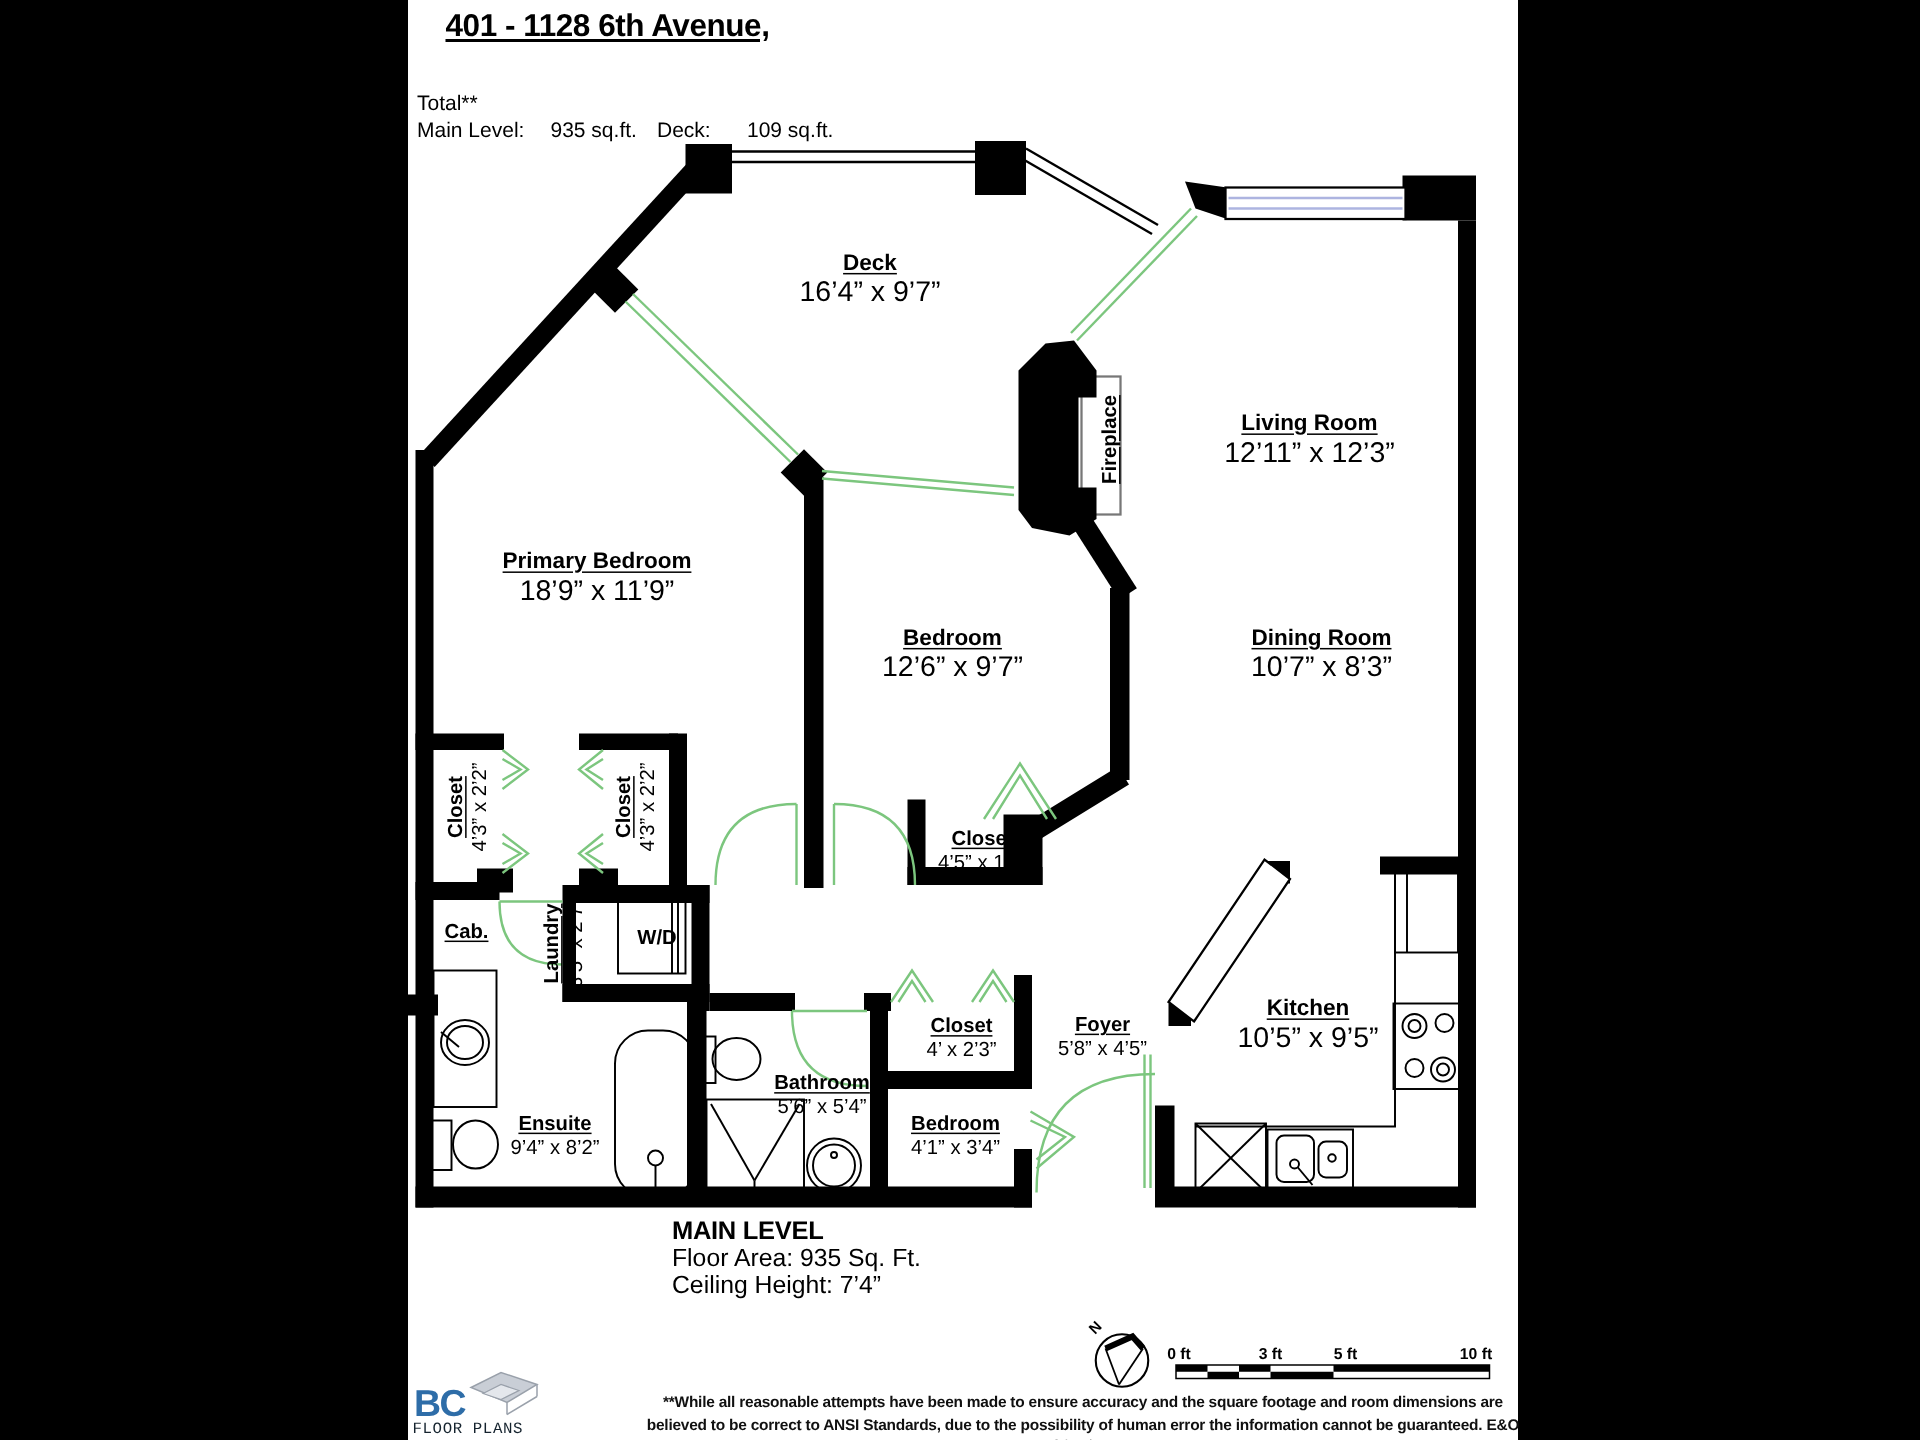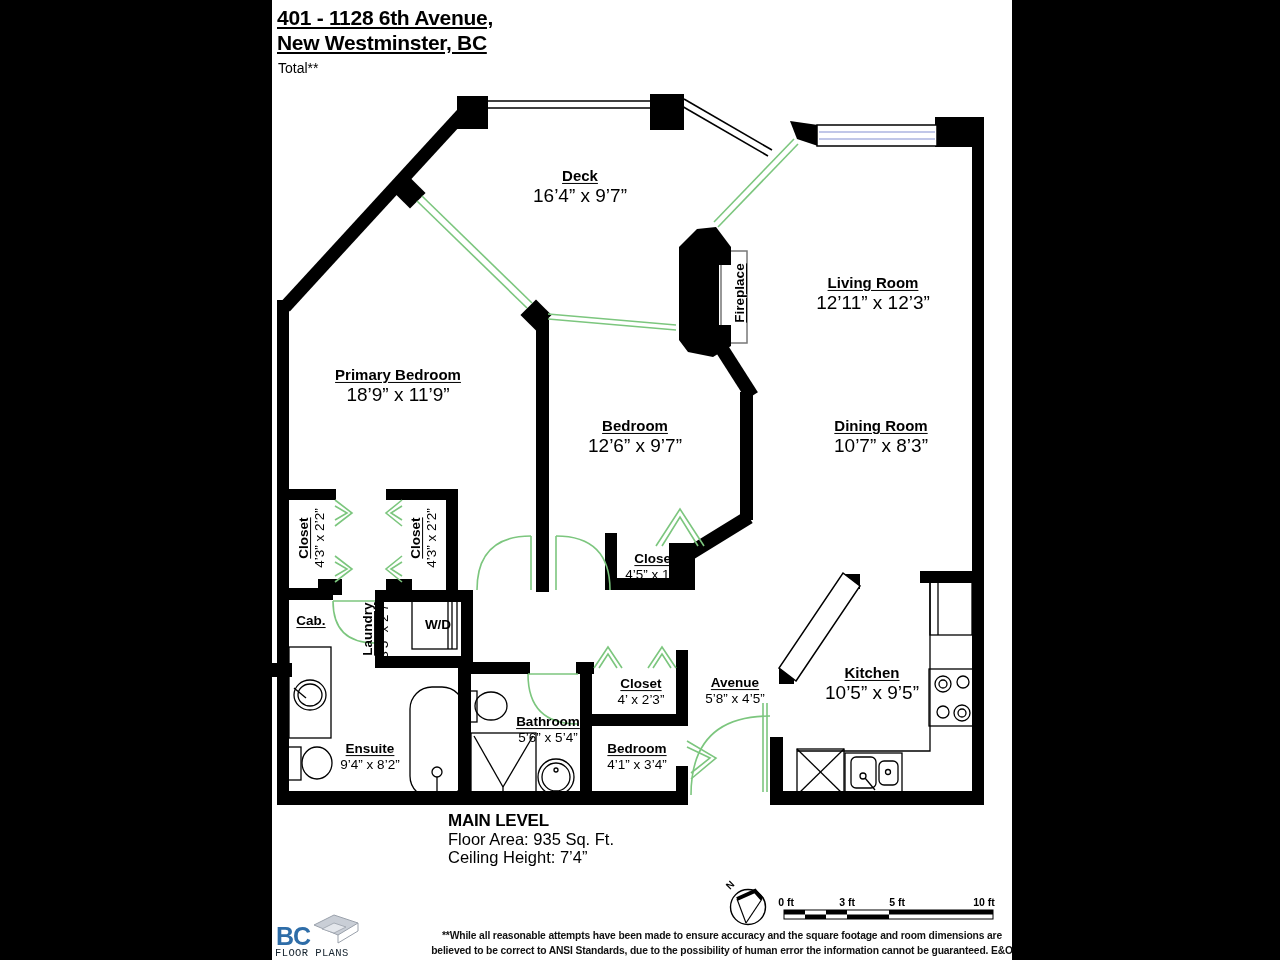--- a/index.html
+++ b/index.html
@@ -3,21 +3,21 @@
 <meta charset="utf-8">
 <style>
   html,body{margin:0;padding:0;background:#000;}
   .stage{position:relative;width:1280px;height:960px;background:#000;overflow:hidden;
          font-family:"Liberation Sans",sans-serif;}
   .sheet{position:absolute;left:272px;top:0;width:740px;height:960px;background:#ffffff;}
   svg.plan{position:absolute;left:0;top:0;}
 
   .hdr-address{position:absolute;left:5px;top:5px;font-size:21px;font-weight:bold;
                line-height:25px;letter-spacing:-0.3px;color:#000;}
-  .hdr-address div{text-decoration:underline;}
+  .hdr-address div{text-decoration:underline;margin-left:20px;}
   .hdr-total{position:absolute;left:6px;top:60px;font-size:14px;color:#000;}
   .hdr-areas{position:absolute;left:6px;top:78px;font-size:14px;color:#000;width:400px;height:18px;}
   .hdr-areas span{position:absolute;top:0;}
   .ha1{left:0;} .ha2{left:89px;} .ha3{left:160px;} .ha4{left:220px;}
 
   .room-label{position:absolute;transform:translate(-50%,-50%);text-align:center;
               white-space:nowrap;color:#000;line-height:1.18;}
   .room-label .rn{font-weight:bold;text-decoration:underline;font-size:15px;text-underline-offset:2px;}
   .room-label .rd{font-size:19px;}
   .room-label.sm .rn,.room-label.sm .rd{font-size:13.5px;}
@@ -248,23 +248,28 @@
         </g>
         <text x="786" y="906" font-size="10.5" font-weight="bold" text-anchor="middle">0 ft</text>
         <text x="847" y="906" font-size="10.5" font-weight="bold" text-anchor="middle">3 ft</text>
         <text x="897" y="906" font-size="10.5" font-weight="bold" text-anchor="middle">5 ft</text>
         <text x="984" y="906" font-size="10.5" font-weight="bold" text-anchor="middle">10 ft</text>
       </g>
     </svg>
 
     <div class="hdr-address">
       <div>401 - 1128 6th Avenue,</div>
-      <div>New Westminster, BC</div>
     </div>
     <div class="hdr-total">Total**</div>
+    <div class="hdr-areas">
+      <span class="ha1">Main Level:</span>
+      <span class="ha2">935 sq.ft.</span>
+      <span class="ha3">Deck:</span>
+      <span class="ha4">109 sq.ft.</span>
+    </div>
 
     <div class="room-label" style="left:308px;top:187px">
       <div class="rn">Deck</div>
       <div class="rd">16’4” x 9’7”</div>
     </div>
     <div class="room-label" style="left:601px;top:294px">
       <div class="rn">Living Room</div>
       <div class="rd">12’11” x 12’3”</div>
     </div>
     <div class="room-label" style="left:609px;top:437px">
@@ -281,21 +286,21 @@
     </div>
     <div class="room-label sm" style="left:383px;top:567px">
       <div class="rn">Closet</div>
       <div class="rd">4’5” x 1’9”</div>
     </div>
     <div class="room-label sm" style="left:369px;top:692px">
       <div class="rn">Closet</div>
       <div class="rd">4’ x 2’3”</div>
     </div>
     <div class="room-label sm" style="left:463px;top:691px">
-      <div class="rn">Avenue</div>
+      <div class="rn">Foyer</div>
       <div class="rd">5’8” x 4’5”</div>
     </div>
     <div class="room-label sm" style="left:365px;top:757px">
       <div class="rn">Bedroom</div>
       <div class="rd">4’1” x 3’4”</div>
     </div>
     <div class="room-label sm" style="left:276px;top:730px">
       <div class="rn">Bathroom</div>
       <div class="rd">5’6” x 5’4”</div>
     </div>

